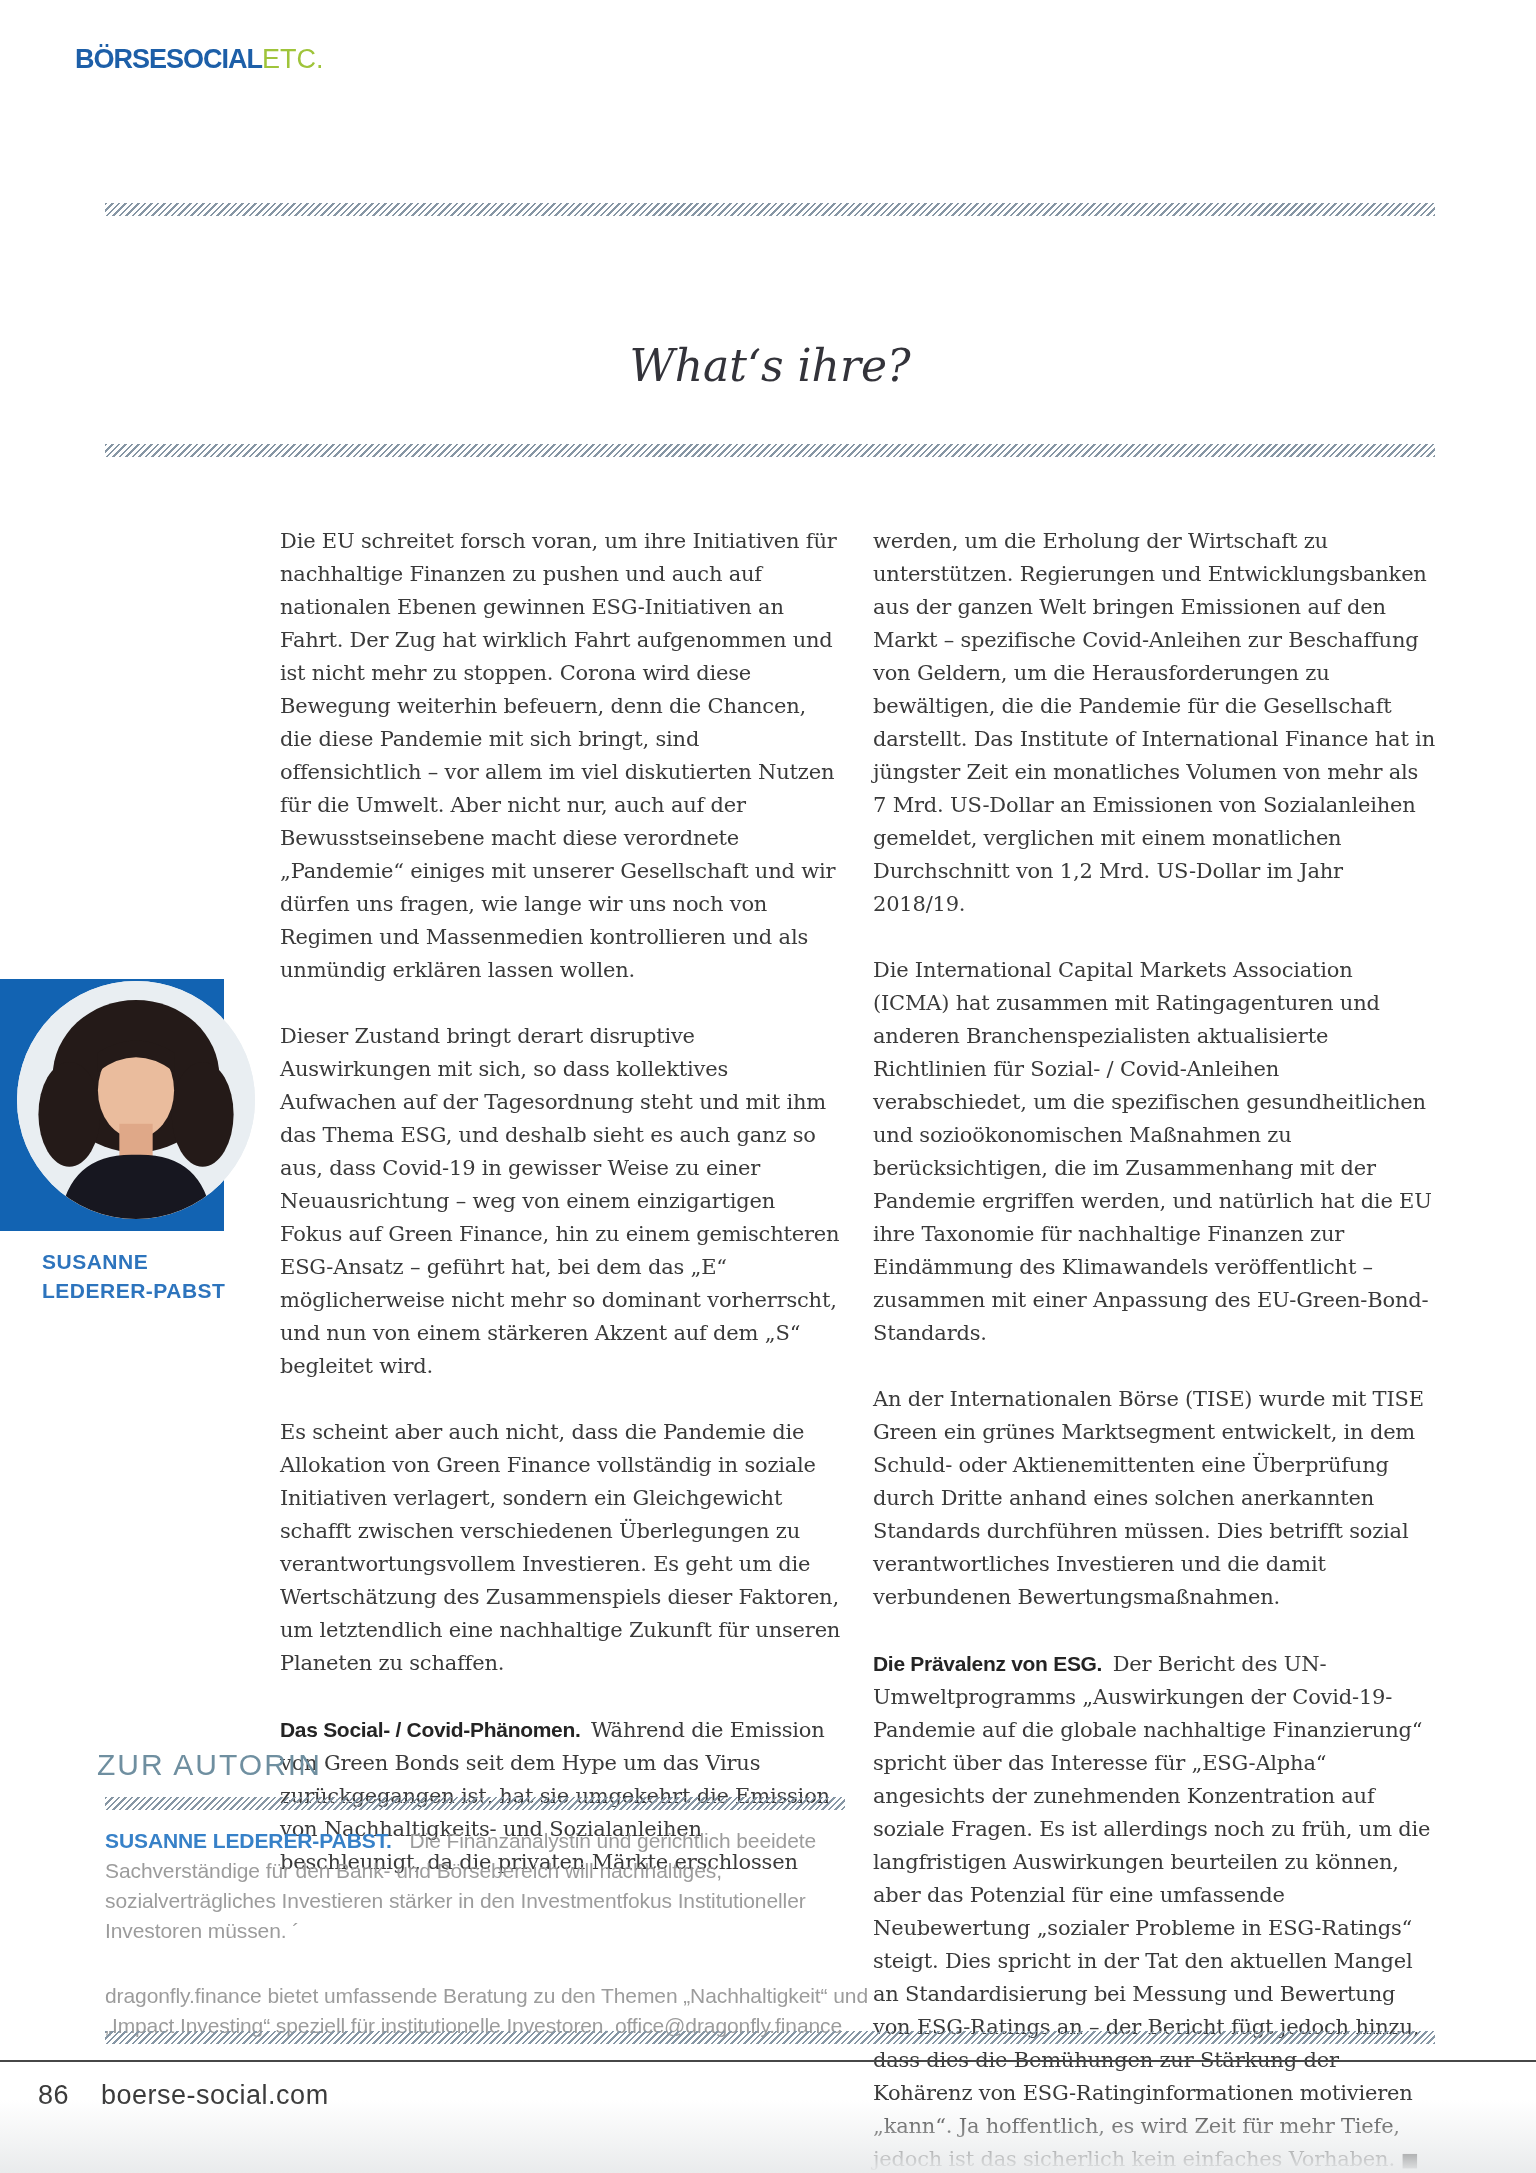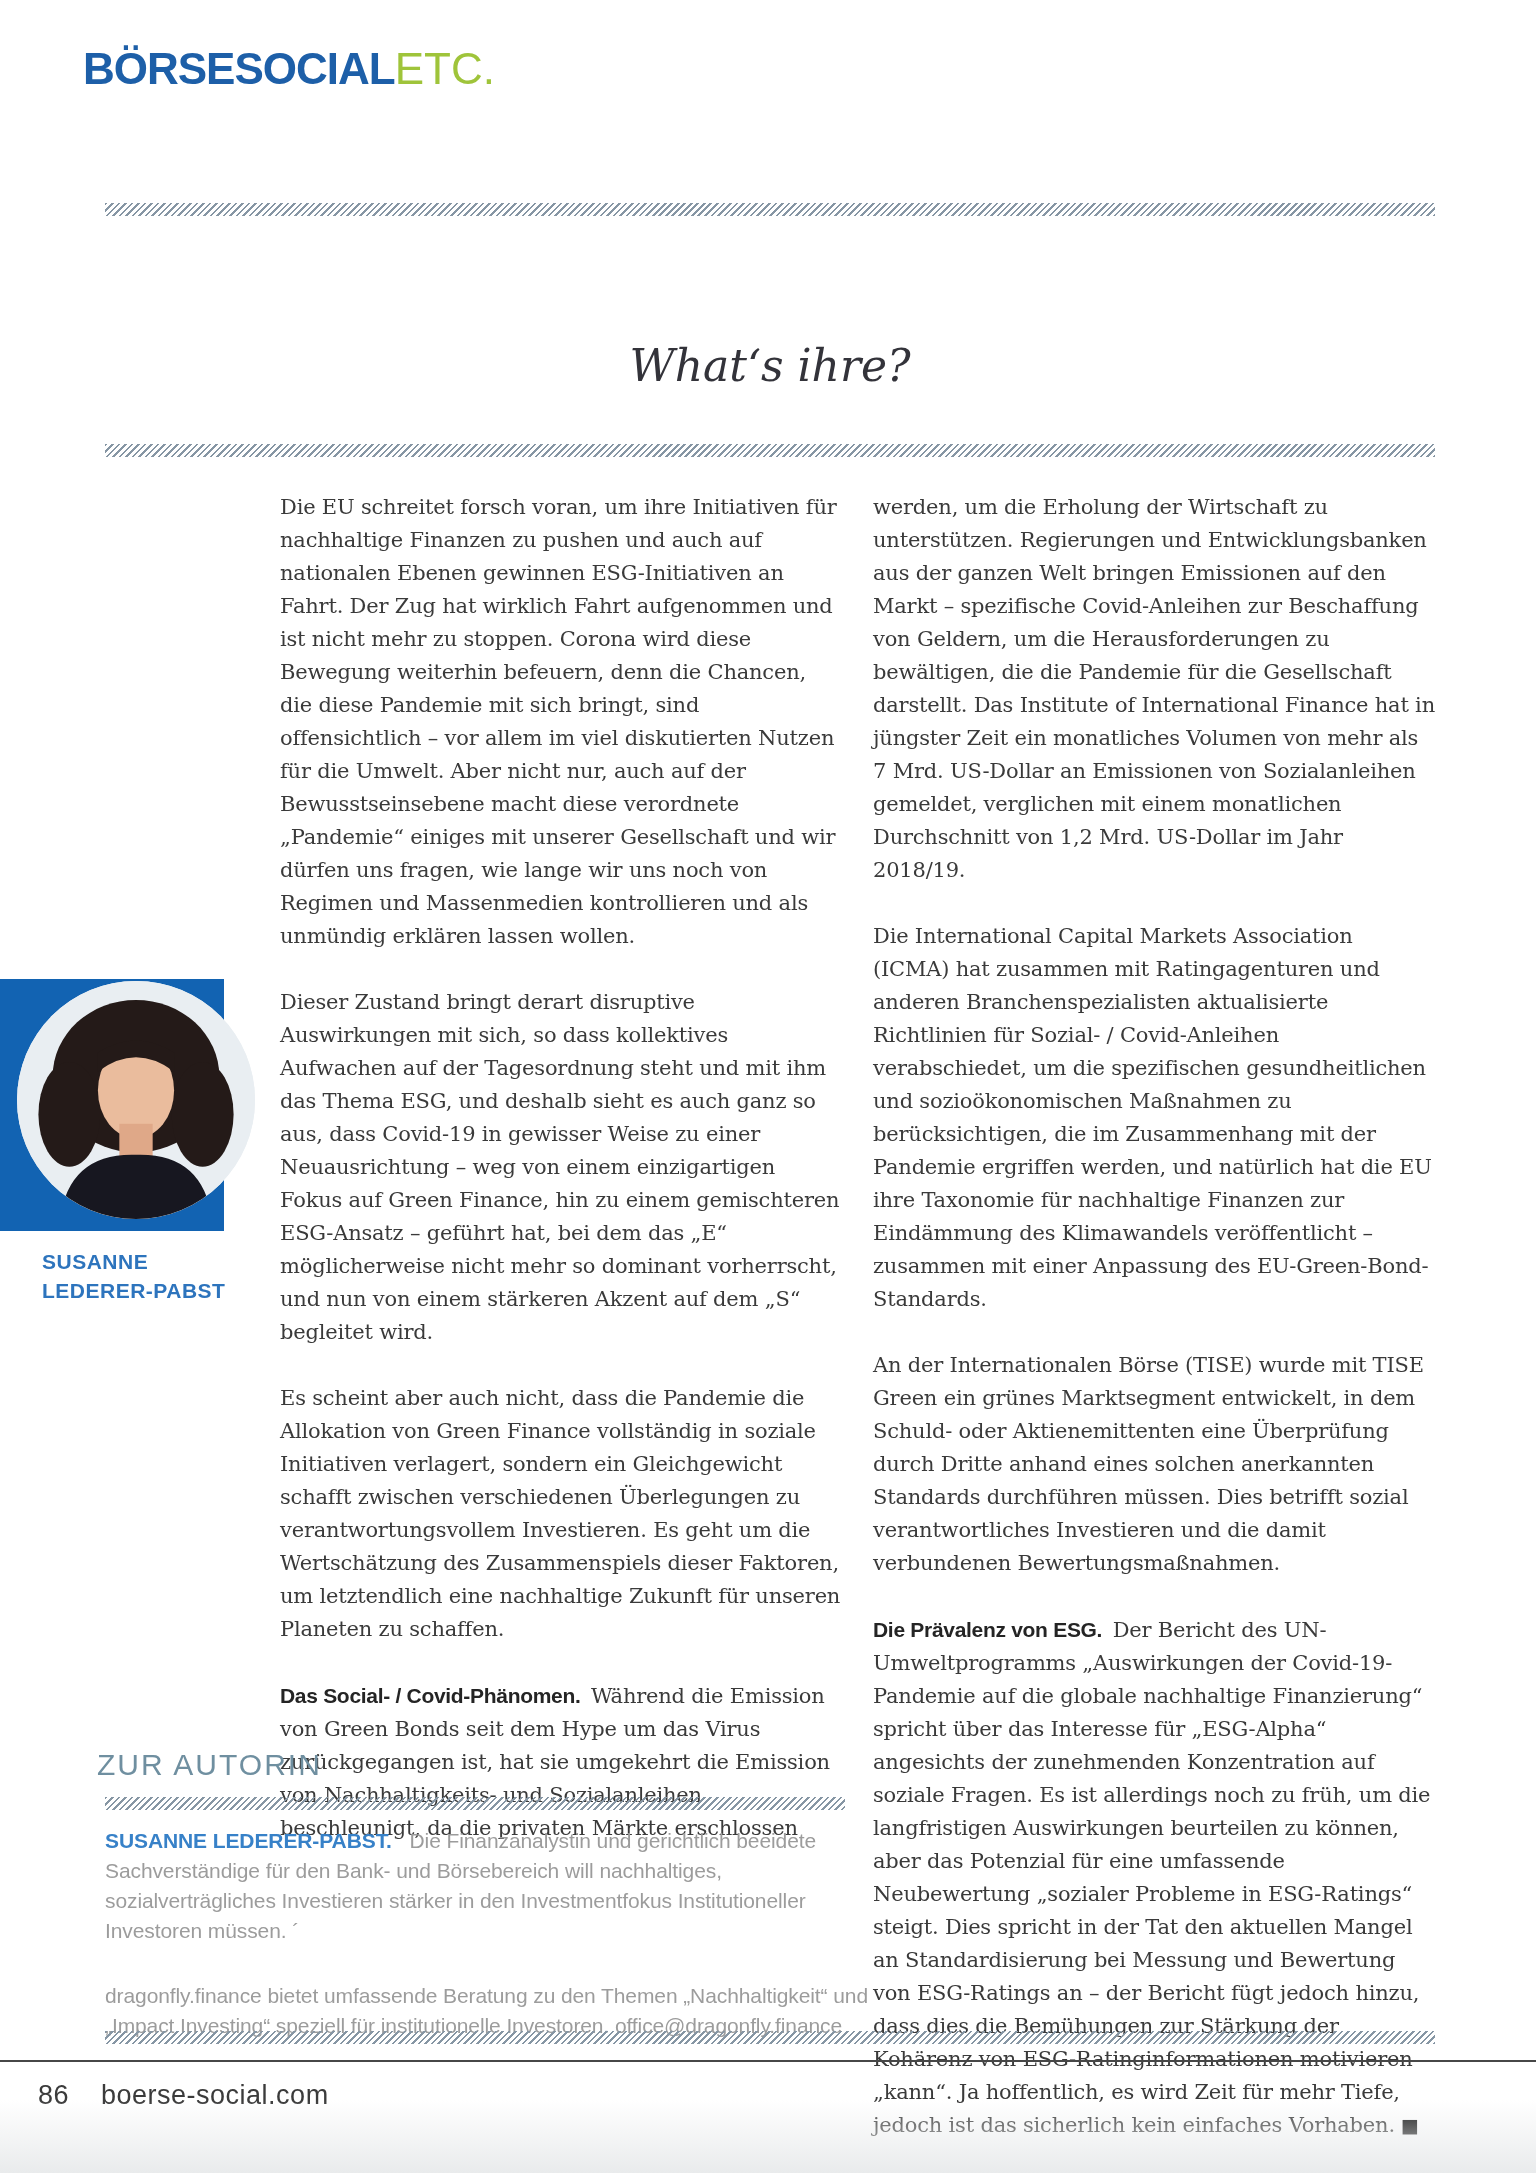--- a/index.html
+++ b/index.html
@@ -13,40 +13,40 @@
     position:relative;width:1536px;height:2173px;background:#ffffff;overflow:hidden;
     font-family:"DejaVu Serif", serif;color:var(--body-text);
   }
   .hatch{
     position:absolute;height:13px;
     background:repeating-linear-gradient(135deg, var(--hatch) 0 1.8px, rgba(255,255,255,0) 1.8px 4.6px);
   }
   .brand{
     position:absolute;left:75px;top:44px;
     font-family:"Liberation Sans", sans-serif;font-weight:bold;
-    font-size:44px;letter-spacing:-1px;white-space:nowrap;margin-left:8px;
+    font-size:27px;letter-spacing:-1px;white-space:nowrap;
   }
   .brand .b1{color:var(--brand-blue);}
   .brand .b2{color:var(--brand-green);font-weight:normal;letter-spacing:0px;}
   .bar-top{left:105px;top:203px;width:1330px;}
   .bar-under-title{left:105px;top:444px;width:1330px;}
   .bar-author{left:105px;top:1797px;width:740px;}
   .bar-bottom{left:105px;top:2031px;width:1330px;}
   .title{
     position:absolute;left:105px;top:222px;width:1330px;text-align:center;
     font-family:"Liberation Serif", serif;font-style:italic;font-weight:normal;
     font-size:102px;line-height:106px;color:var(--title-blue);letter-spacing:1px;
   }
   .subtitle{
     position:absolute;left:105px;top:340px;width:1330px;text-align:center;
     font-family:"DejaVu Serif", serif;font-style:italic;font-weight:500;
     font-size:44px;color:#33333a;
   }
   .col{
-    position:absolute;top:491px;width:562px;
+    position:absolute;top:525px;width:562px;
     font-size:21px;line-height:33px;letter-spacing:-0.2px;text-align:left;
   }
   .col p{margin:0 0 33px 0;}
   .col p:last-child{margin-bottom:0;}
   .col-left{left:280px;}
   .col-right{left:873px;}
   .lead{
     font-family:"Liberation Sans", sans-serif;font-weight:bold;color:#242424;
     letter-spacing:-0.3px;margin-right:4px;
   }

